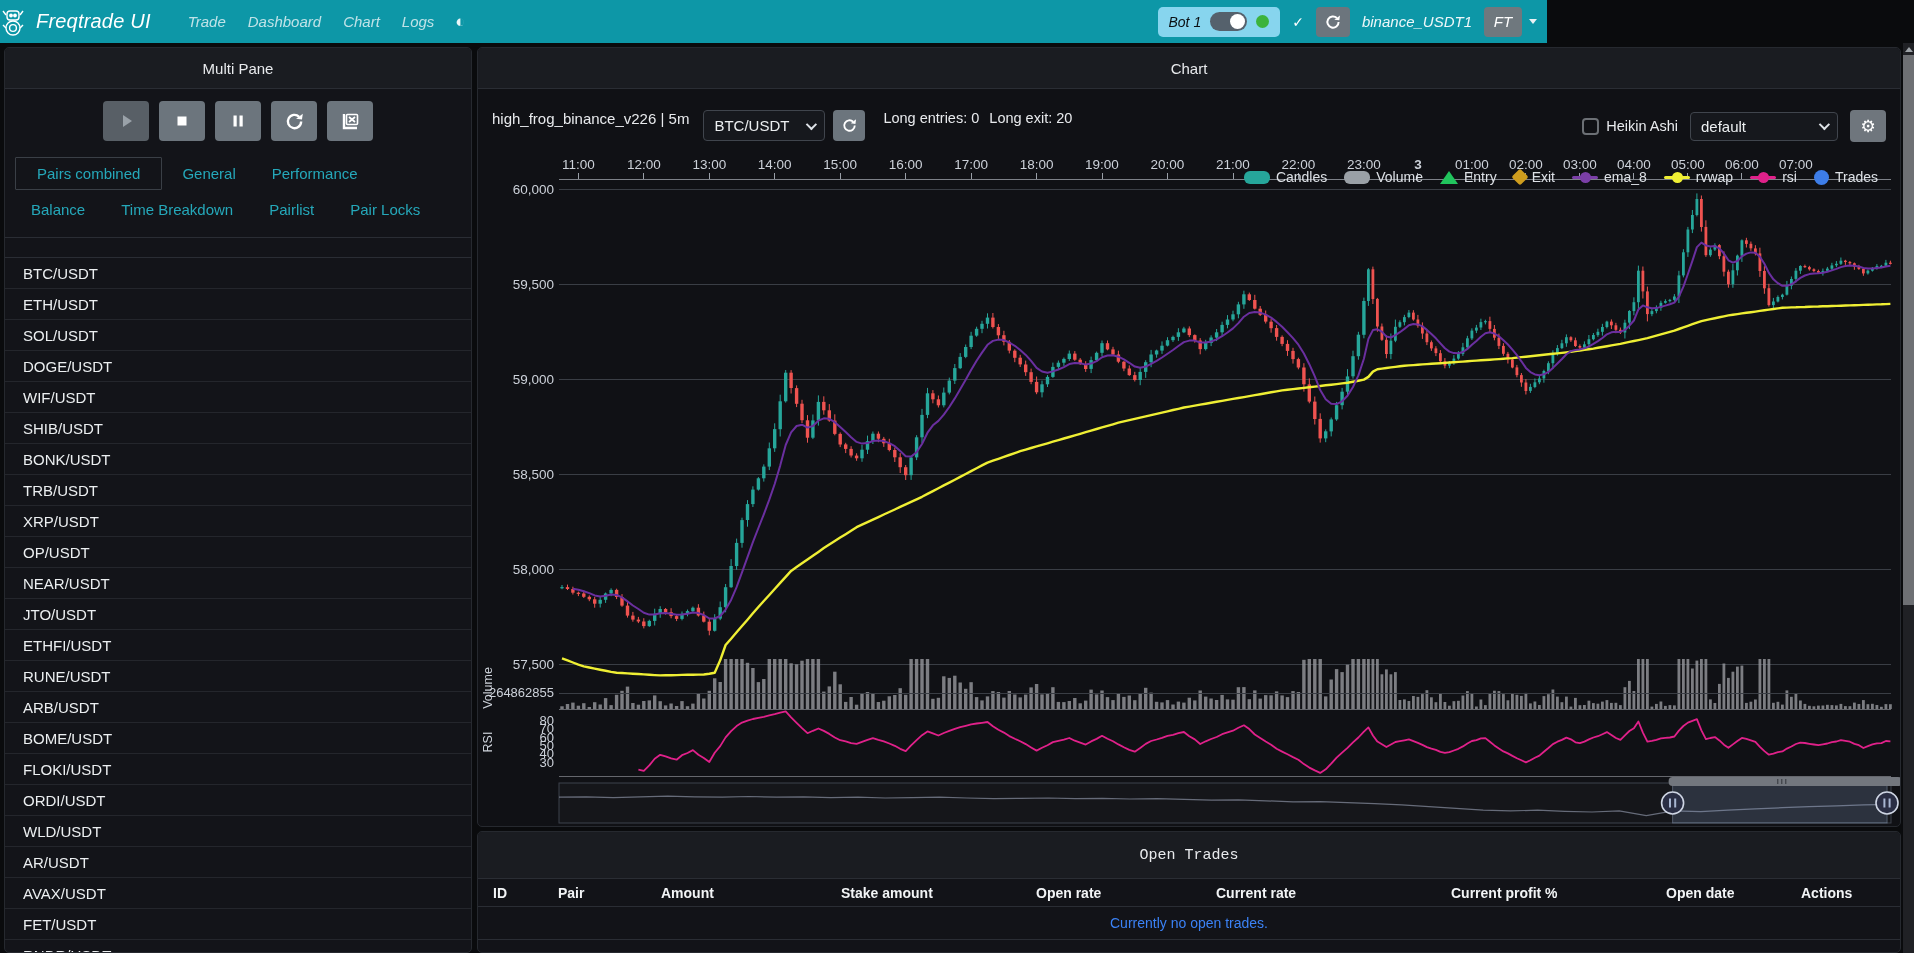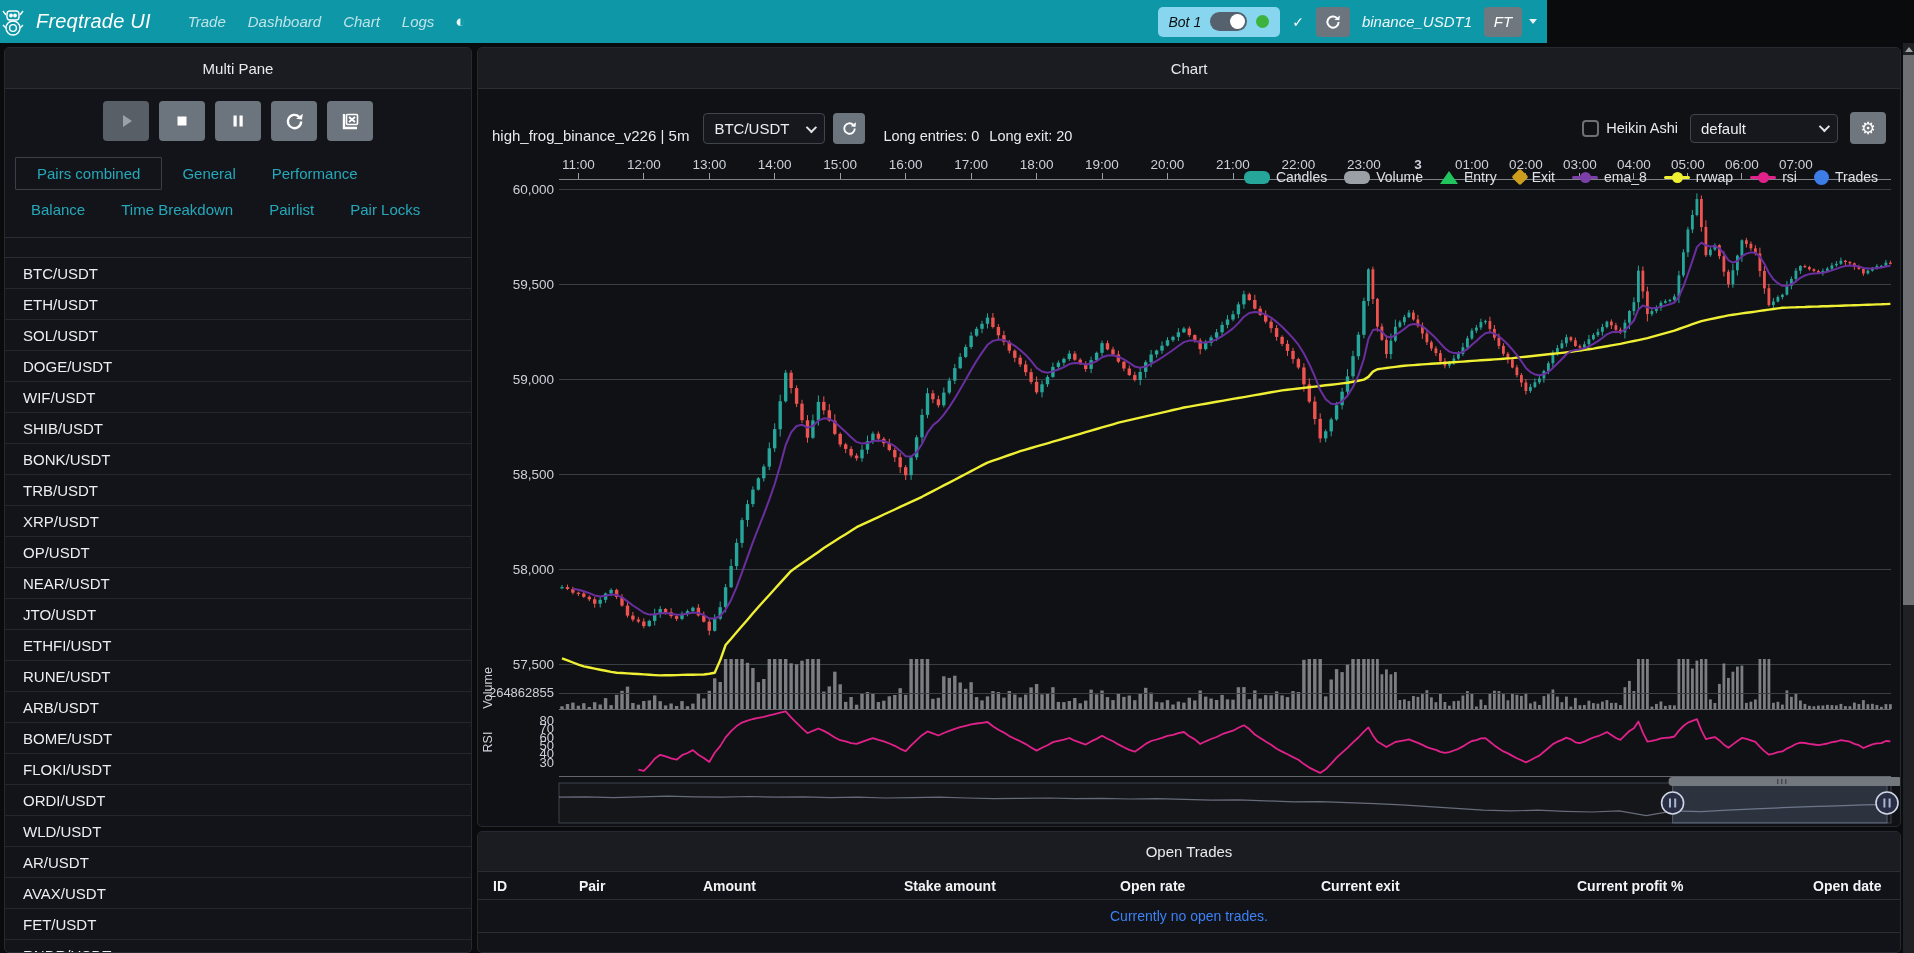--- a/index.html
+++ b/index.html
@@ -42,22 +42,22 @@
   .tabs { display:flex; flex-wrap:wrap; padding:4px 6px 10px 8px; border-bottom:1px solid #2a2d34; align-items:center; }
   .tab { color:#25a8ba; font-size:15px; padding:7px 16px; margin:2px 2px; cursor:pointer; }
   .tab.active { border:1px solid #3a3f46; border-radius:1px; padding:7px 21px; }
   .pair-list { margin-top:19px; border-top:1px solid #2a2d34; }
   .pair-row { height:31px; display:flex; align-items:center; padding-left:18px; font-size:15px;
     color:#eceff1; border-bottom:1px solid #24262c; cursor:pointer; }
 
   
   #chart-panel { left:477px; top:47px; width:1424px; height:780px; background:#101115; }
   #chart-svg { position:absolute; left:0; top:0; pointer-events:none; }
-  .chart-toolbar { position:absolute; left:0; top:56px; width:100%; height:40px; display:flex;
-    align-items:flex-end; padding:0 14px; z-index:5; }
+  .chart-toolbar { position:absolute; left:0; top:62px; width:100%; height:40px; display:flex;
+    align-items:flex-start; padding:0 14px; z-index:5; }
   .strategy { font-size:15px; color:#e8eaed; margin-right:14px; }
   .sel { background:#16181d; border:1px solid #40454d; border-radius:4px; color:#eceff1;
     font-size:15px; height:31px; display:flex; align-items:center; justify-content:space-between;
     padding:0 10px; cursor:pointer; }
   .chev { width:8px; height:8px; border-right:2px solid #dfe3e8; border-bottom:2px solid #dfe3e8;
     transform:rotate(45deg) translateY(-2px); margin-left:10px; }
   .tb-btn { width:32px; height:31px; background:#6c757d; border:none; border-radius:4px;
     display:flex; align-items:center; justify-content:center; margin-left:8px; }
   .entries { font-size:14.5px; color:#e8eaed; margin-left:18px; }
   .tb-right { margin-left:auto; display:flex; align-items:center; gap:12px; }
@@ -70,23 +70,23 @@
   .mk-pill { width:26px; height:13px; border-radius:6px; }
   .mk-tri { width:0; height:0; border-left:9px solid transparent; border-right:9px solid transparent;
     border-bottom:13px solid #21c55d; }
   .mk-dia { width:12px; height:12px; transform:rotate(45deg); border-radius:2px; }
   .mk-circ { width:15px; height:15px; border-radius:50%; }
   .mk-linedot { width:26px; height:3px; position:relative; border-radius:2px; }
   .mk-linedot i { position:absolute; left:8px; top:-4px; width:11px; height:11px; border-radius:50%; display:block; }
 
   
   #trades-panel { left:477px; top:831px; width:1424px; height:122px; background:#121318; }
-  #trades-panel .strip { height:40px; }
+  #trades-panel .strip { height:47px;font-family:Liberation Mono, monospace; }
   .thead { display:grid; grid-template-columns:65px 103px 180px 195px 180px 235px 215px 135px 1fr;
-    padding:0 0 0 15px; height:28px; align-items:center; border-bottom:1px solid #2a2d34;gap:21px; }
+    padding:0 0 0 15px; height:28px; align-items:center; border-bottom:1px solid #2a2d34; }
   .th { font-size:14px; font-weight:bold; color:#f2f4f6; }
   .empty-row { height:33px; display:flex; align-items:center; justify-content:center;
     font-size:14px; color:#3b82f6; border-bottom:1px solid #2a2d34; }
 
   
   #pagebar { position:absolute; right:0; top:43px; width:11px; height:910px; background:#202125; }
   #pagebar .up { width:0; height:0; border-left:4px solid transparent; border-right:4px solid transparent;
     border-bottom:5px solid #9ea3a8; margin:4px auto 3px auto; }
   #pagebar .thumb { width:11px; height:550px; background:#6e7074; }
 
@@ -1175,21 +1175,21 @@
 </div>
 
 <div class="panel" id="trades-panel">
   <div class="strip">Open Trades</div>
   <div class="thead" id="trades-head">
       <span class="th">ID</span>
       <span class="th">Pair</span>
       <span class="th">Amount</span>
       <span class="th">Stake amount</span>
       <span class="th">Open rate</span>
-      <span class="th">Current exit</span>
+      <span class="th">Current rate</span>
       <span class="th">Current profit %</span>
       <span class="th">Open date</span>
       <span class="th">Actions</span>
     </div>
   <div class="empty-row">Currently no open trades.</div>
 </div>
 
 <div id="pagebar">
   <div class="up"></div>
   <div class="thumb"></div>

